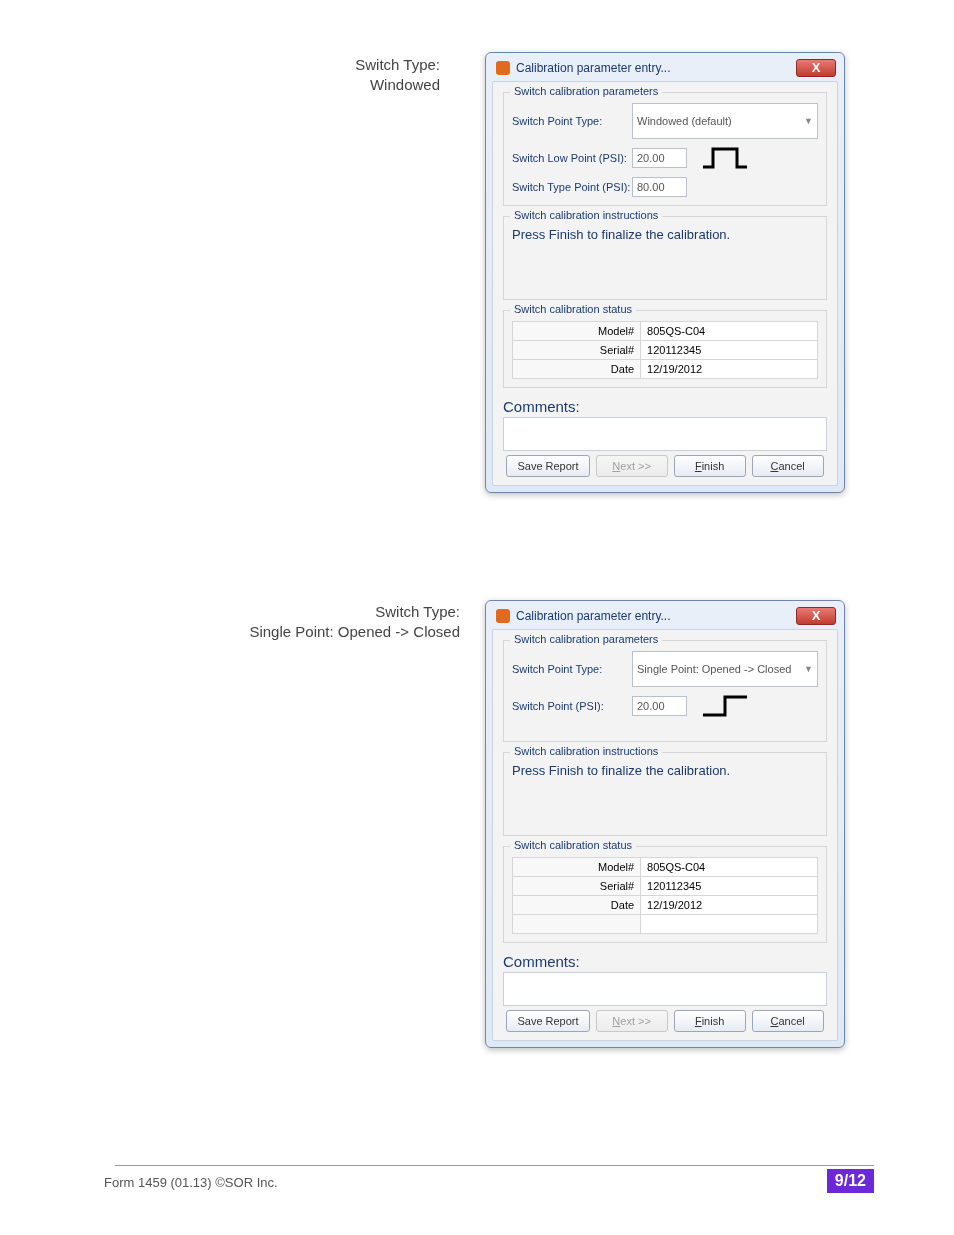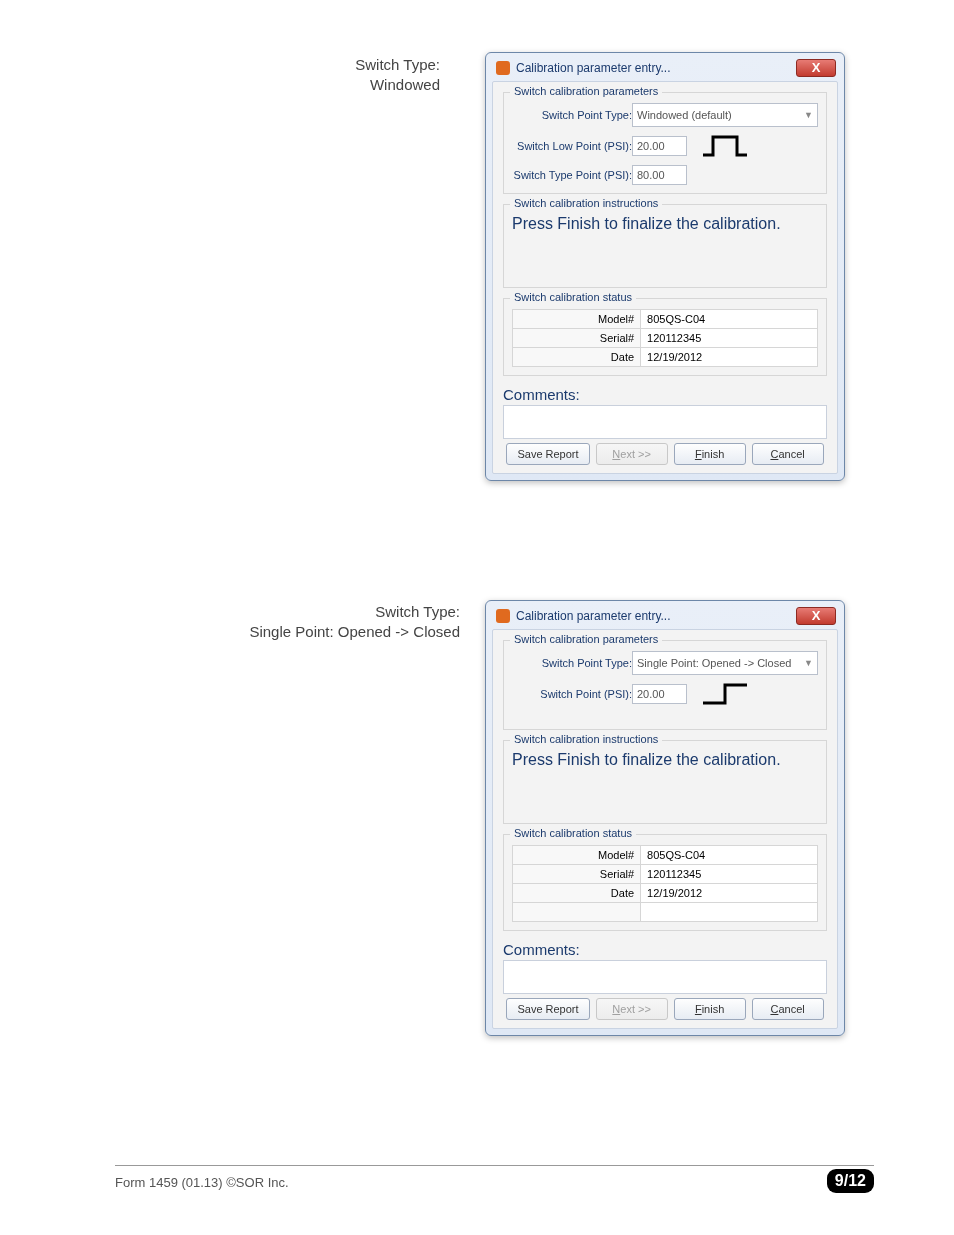--- a/index.html
+++ b/index.html
@@ -88,25 +88,24 @@
   
   .prow {
     display: flex;
     align-items: center;
     margin-bottom: 6px;
   }
   .plabel {
     width: 120px;
     font-size: 11px;
     color: #1b3a6d;
-    text-align: right;
   }
   .pselect {
     flex: 1;
-    height: 24px;
+    height: 36px;
     border: 1px solid #b9c0cc;
     background: #fff;
     font-size: 11px;
     color: #555;
     padding: 2px 4px;
     display: flex;
     align-items: center;
     justify-content: space-between;
     cursor: pointer;
   }
@@ -126,21 +125,21 @@
 
   
   .glyph {
     width: 48px; height: 26px;
     margin-left: 14px;
   }
   .glyph svg { width: 100%; height: 100%; }
 
   
   .instr {
-    font-size: 16px;
+    font-size: 13px;
     color: #1b3a6d;
     min-height: 64px;
   }
 
   
   table.status {
     width: 100%;
     border-collapse: collapse;
     font-size: 11px;
   }
@@ -201,35 +200,34 @@
 
   
   .rule {
     position: absolute;
     left: 115px; right: 80px;
     top: 1165px;
     border-top: 1px solid #999;
   }
   .footer-left {
     position: absolute;
-    left: 115px;
+    left: 104px;
     top: 1175px;
     font-size: 13px;
     color: #555;
   }
   .footer-right {
     position: absolute;
     right: 80px;
     top: 1169px;
-    background: #000000;
+    background: #6d28d9;
     color: #fff;
     font-weight: bold;
     font-size: 16px;
     padding: 3px 8px;
-    border-radius: 9px;
   }
 </style>
 </head>
 <body>
 
 <div class="caption" style="left:300px; top:55px; width:140px;">
   <div>Switch Type:</div>
   <div>Windowed</div>
 </div>
 

